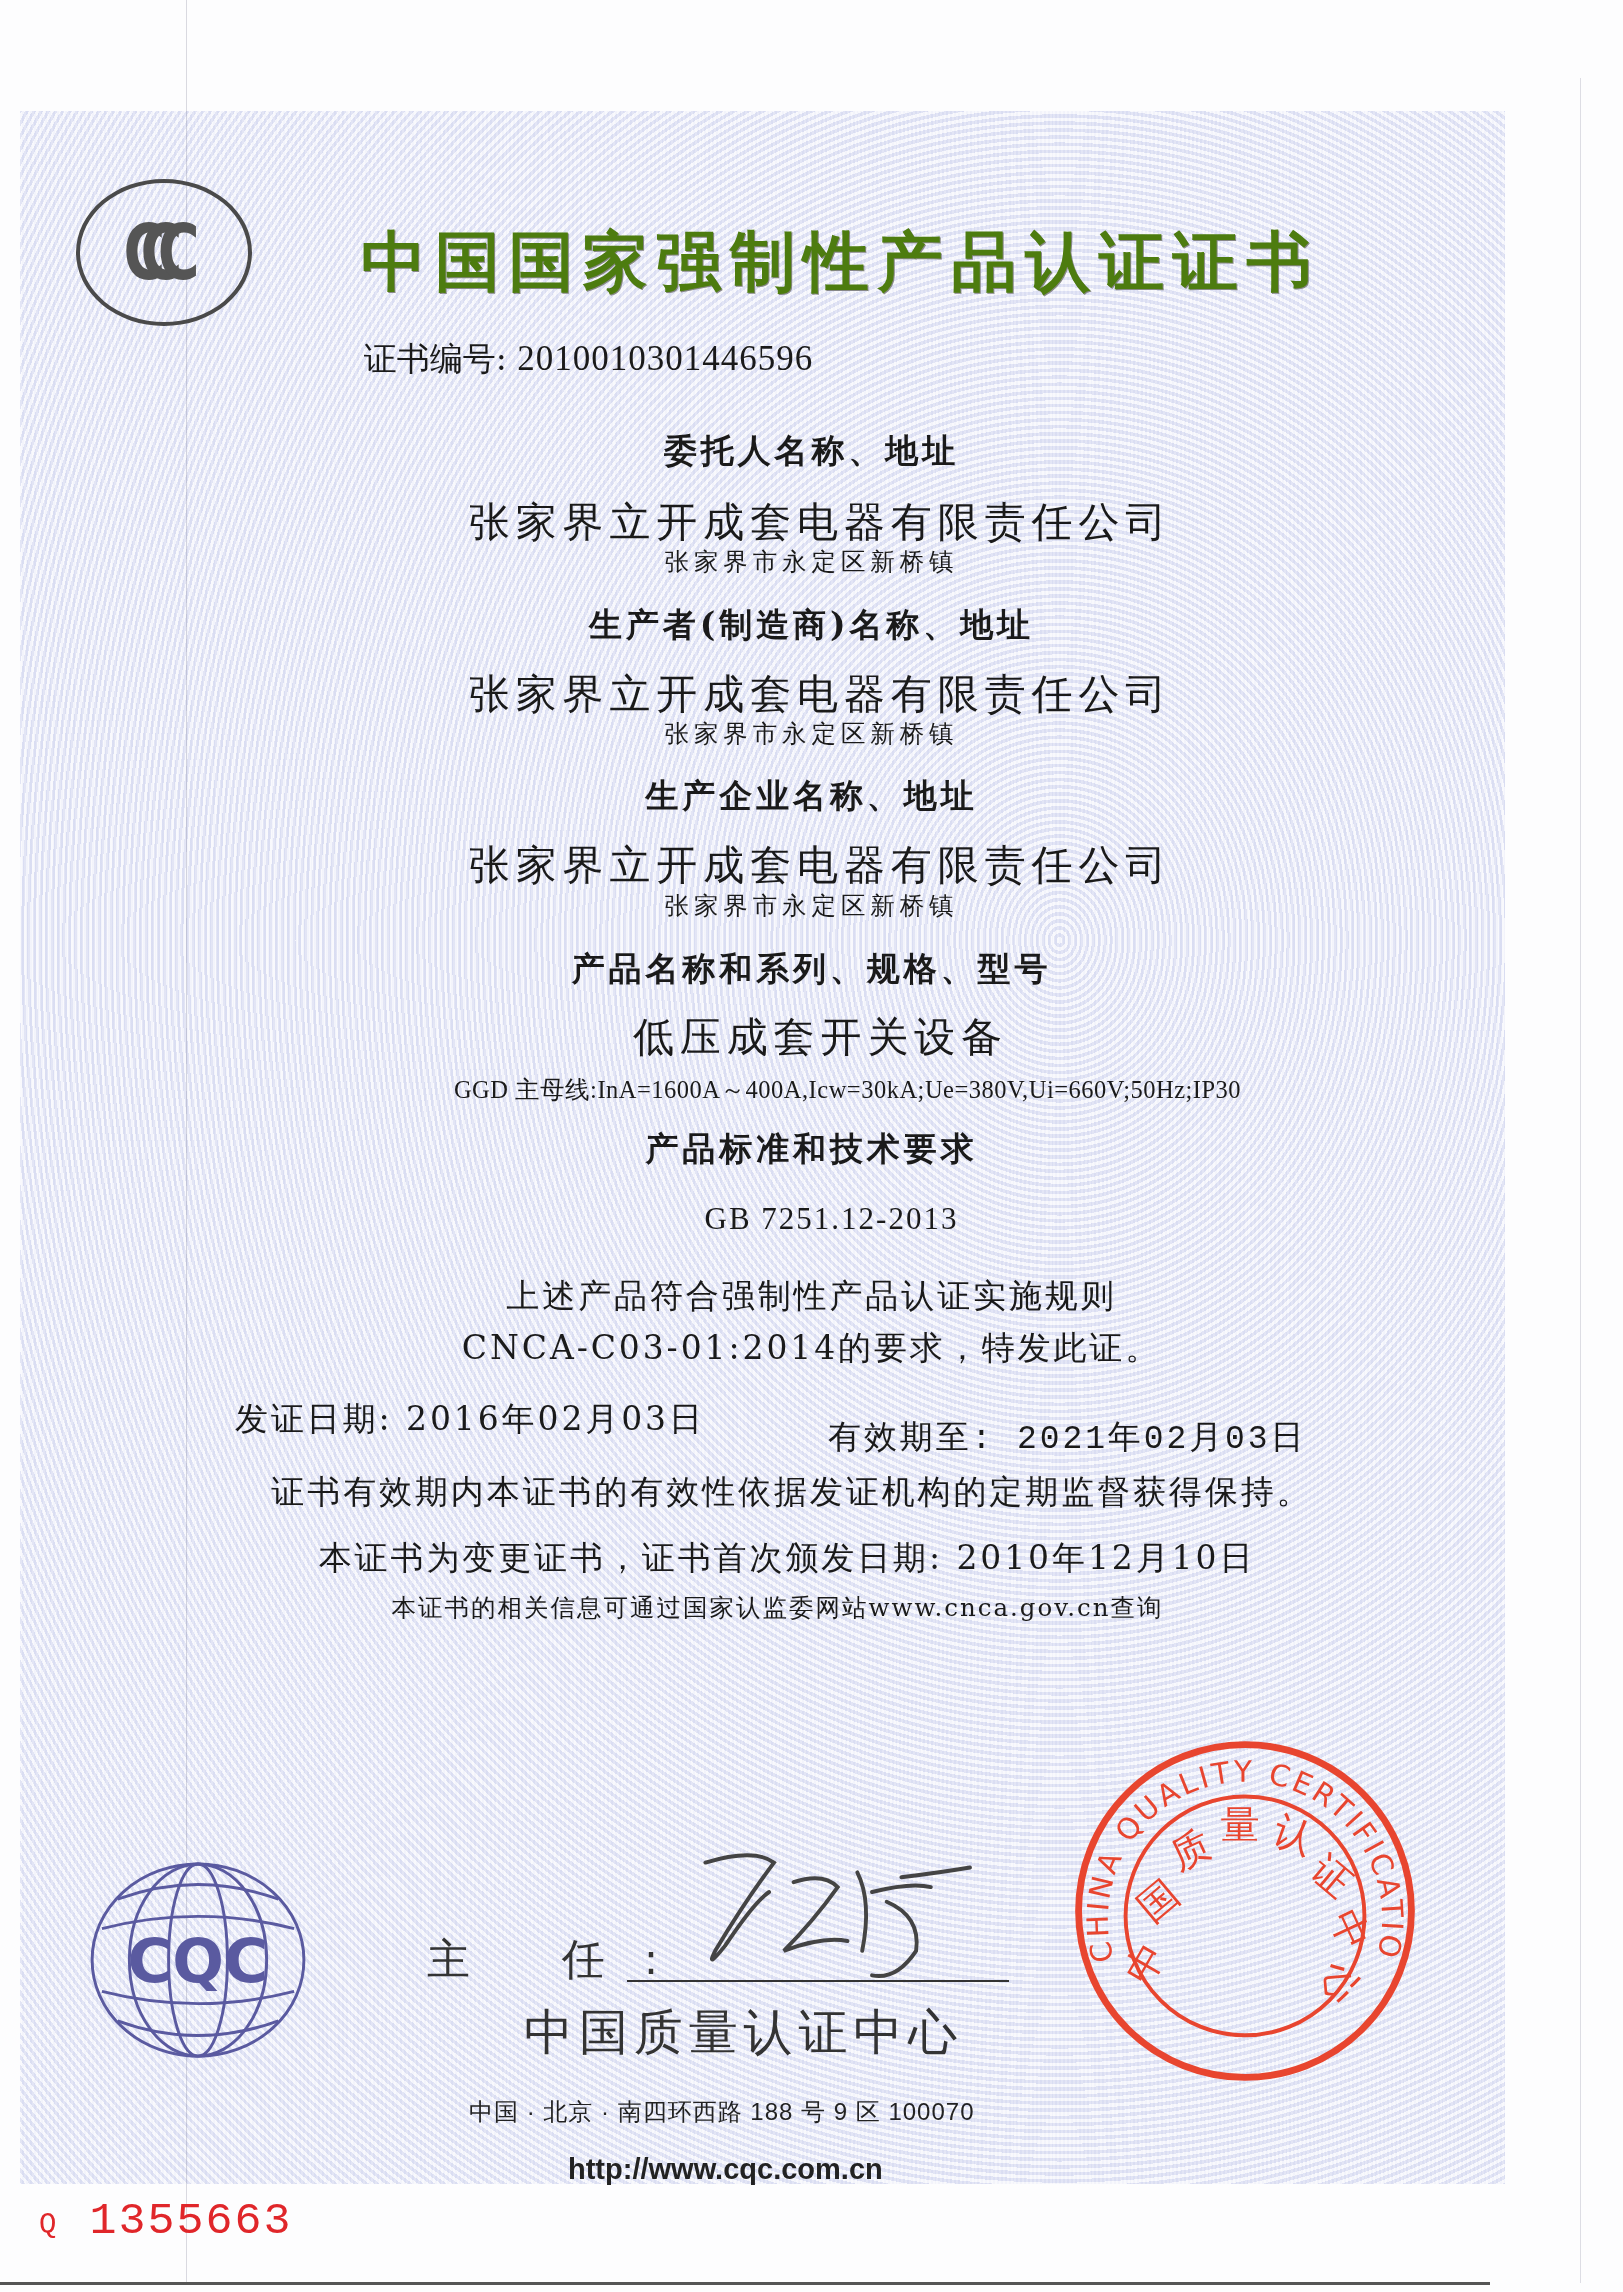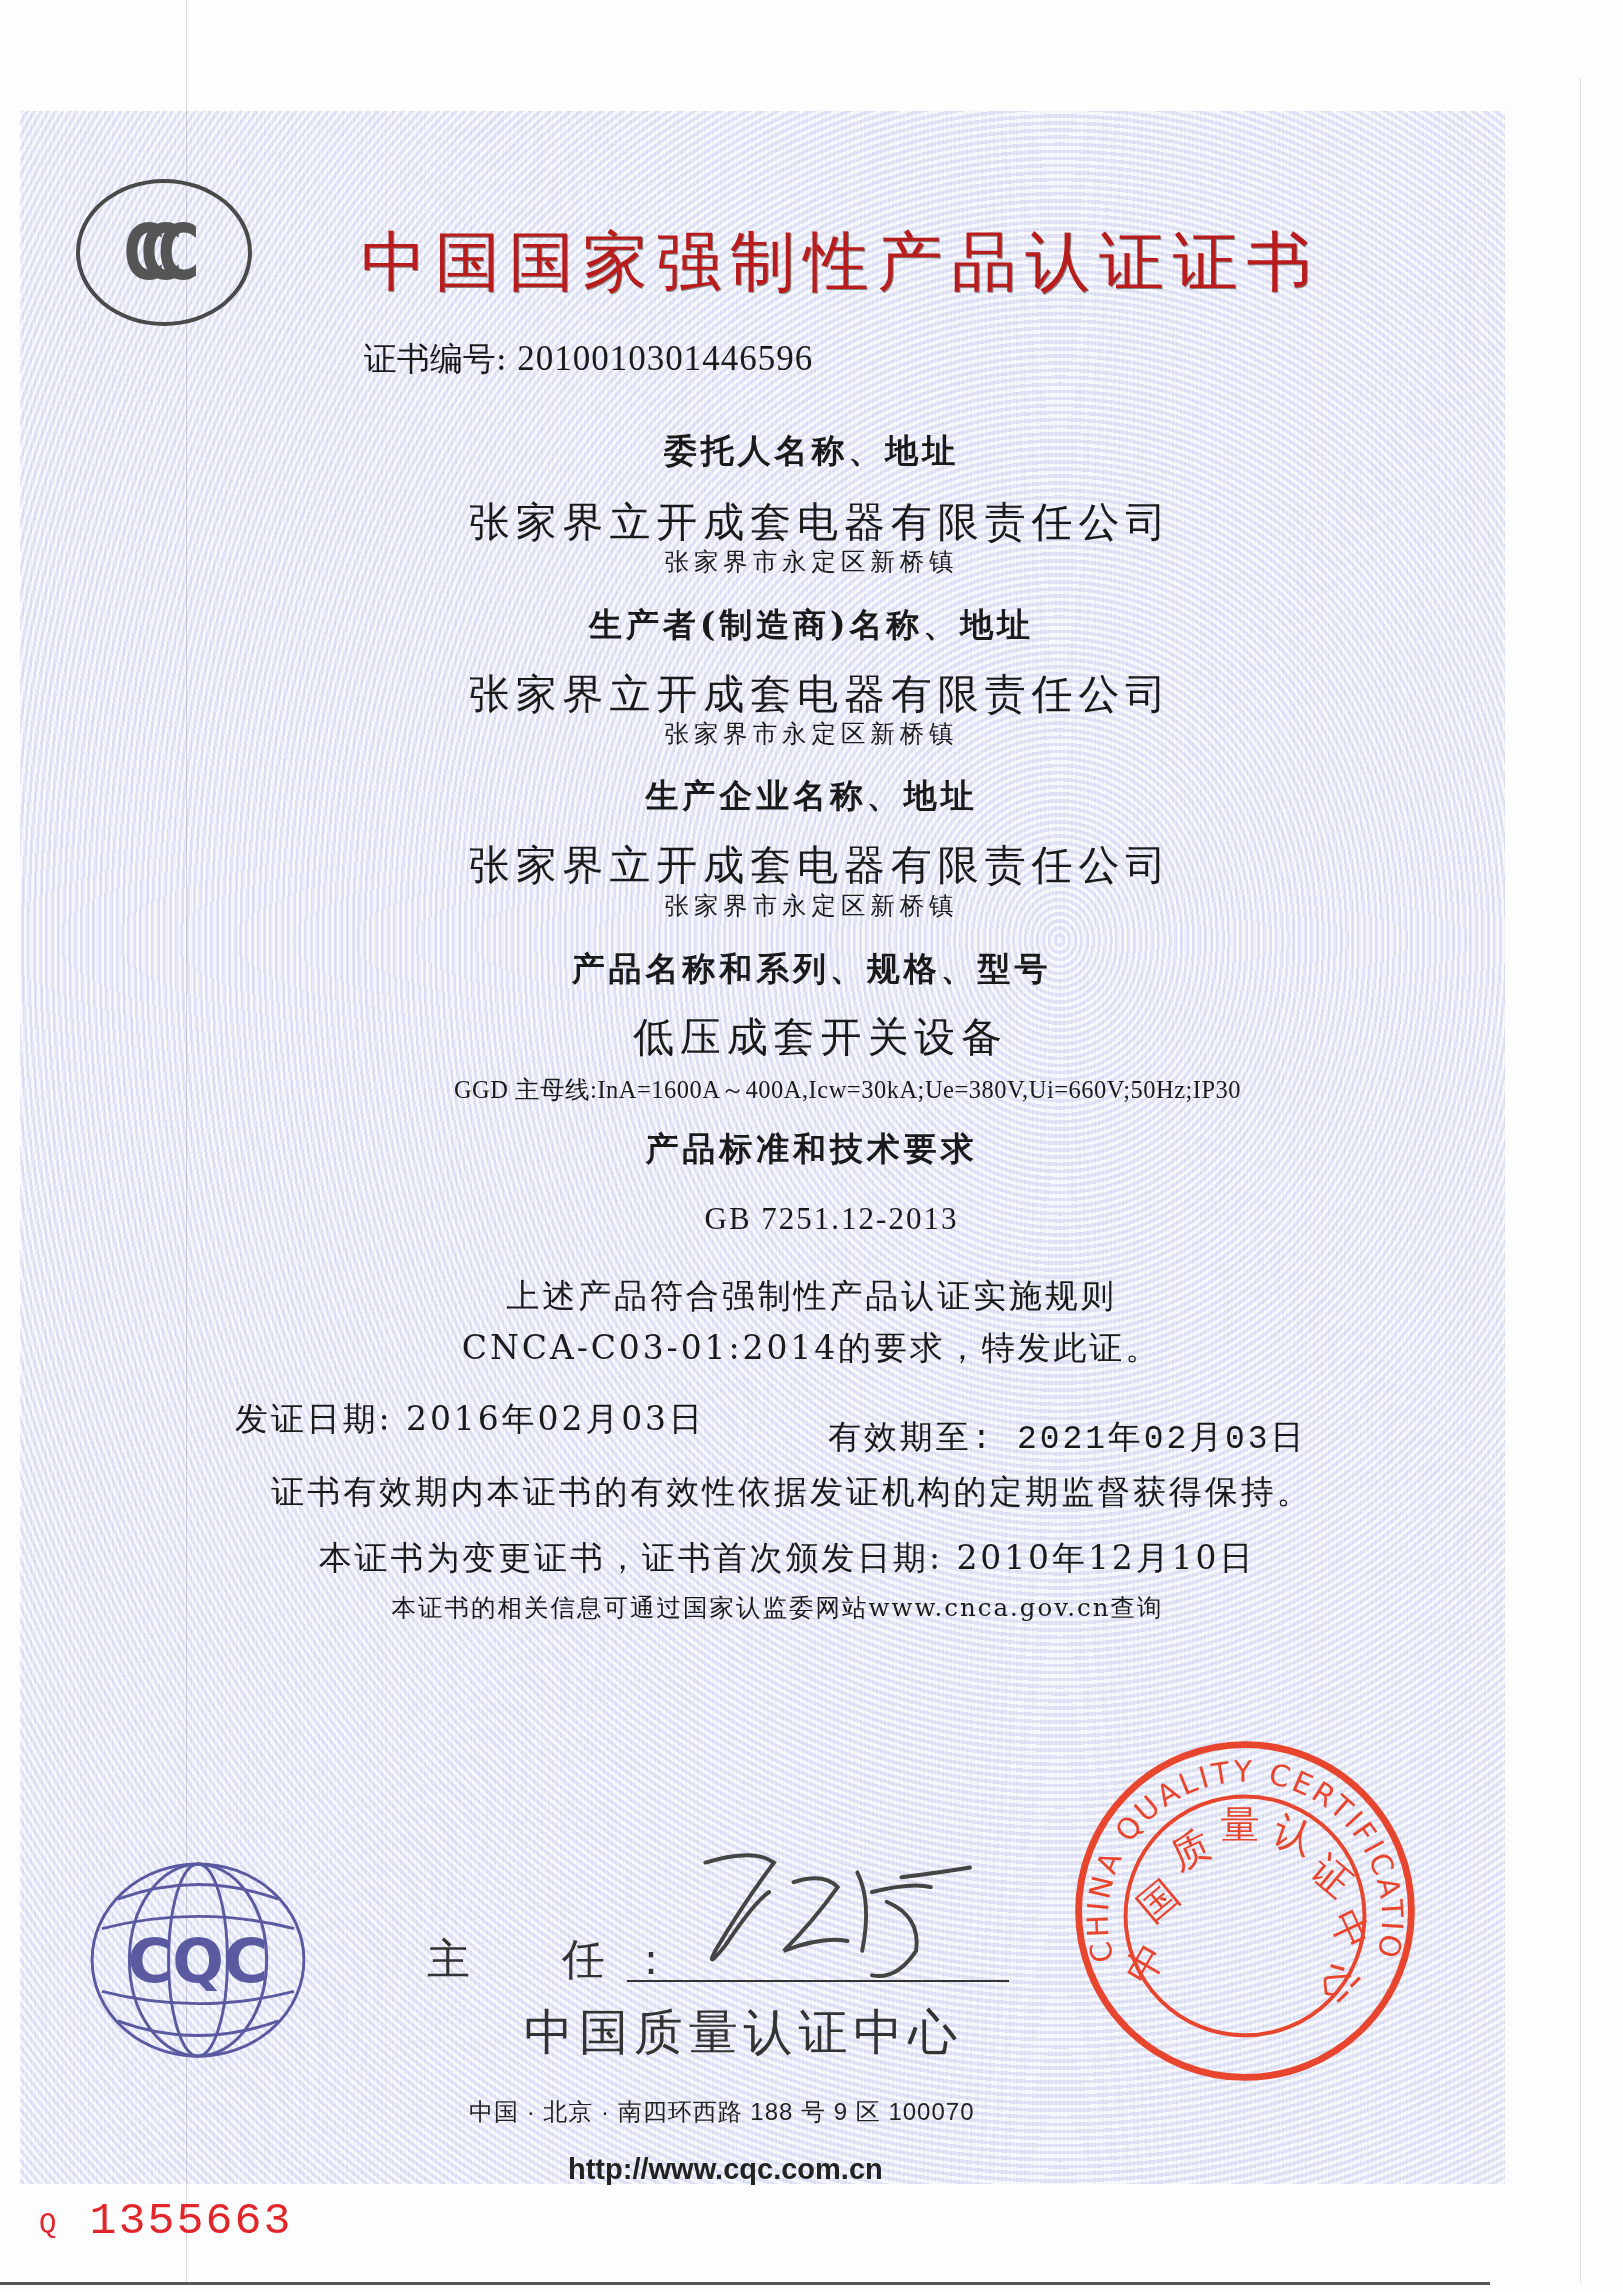--- a/index.html
+++ b/index.html
@@ -26,22 +26,23 @@
     position:absolute; left:76px; top:179px; width:176px; height:147px;
     border:4.9px solid #4a4a4a; border-radius:50%; box-sizing:border-box;
     display:flex; align-items:center; justify-content:center;
   }
   .ccc-logo span {
     font-family:"DejaVu Sans", sans-serif; font-weight:bold; font-size:76px;
     color:#555; letter-spacing:-33px; margin-left:-29px; transform:scaleX(0.75);
   }
   .title {
     position:absolute; left:361px; top:218px; font-size:65px; letter-spacing:8.8px;
-    font-family:"DejaVu Sans", sans-serif; color:#b91c1c;
+    font-family:"DejaVu Sans", sans-serif; color:#4d7c0f;
     text-shadow:1px 1px 0 #888;
+    font-weight:bold;
   }
   .line { position:absolute; left:0; width:1623px; text-align:center; white-space:nowrap; }
   .cert-no { top:337px; font-size:33px; left:-223px; }
   .cert-no .num { font-family:"Liberation Serif", serif; font-size:35px; letter-spacing:1px; }
   .h { font-size:33px; font-weight:bold; letter-spacing:3.9px; }
   .company { font-size:41px; letter-spacing:5.9px;margin-left:9px; }
   .addr { font-size:24.5px; letter-spacing:4.9px; }
   .spec { font-size:24.5px; font-family:"Liberation Serif", serif; letter-spacing:0.5px;padding-left:36px; }
   .std { font-size:31px; font-family:"Liberation Serif", serif; letter-spacing:2px;padding-left:20px; }
   .body-text { font-size:33px; letter-spacing:2.9px; }

